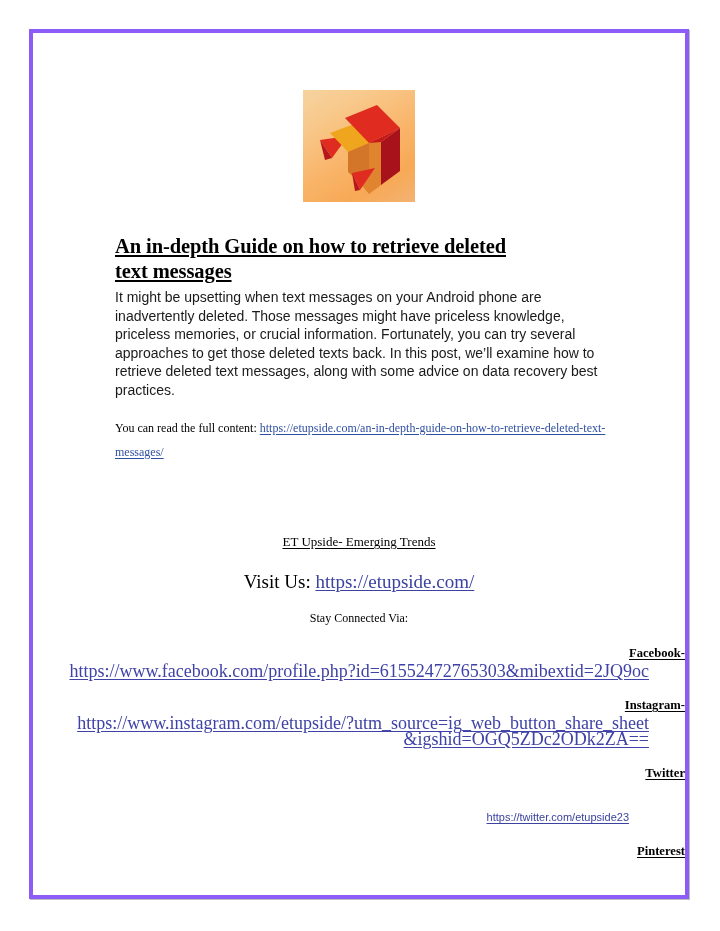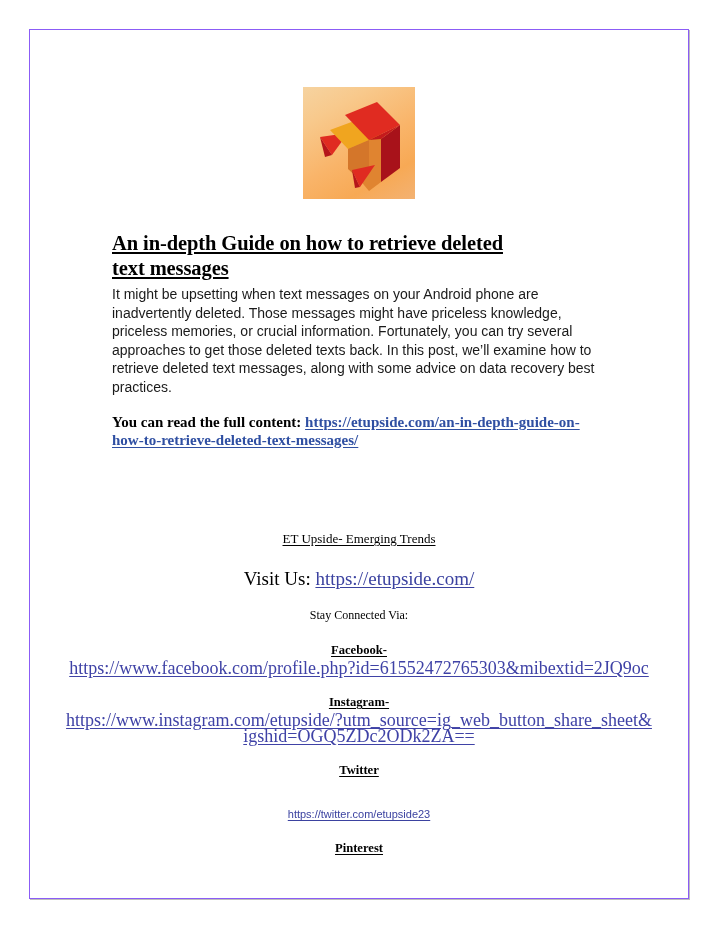--- a/index.html
+++ b/index.html
@@ -16,21 +16,21 @@
   }
 
   
   #page-sheet {
     position: absolute;
     left: 29px;
     top: 29px;
     width: 660px;
     height: 870px;
     background: #ffffff;
-    border: 1px solid #8b5cf6;
+    border: 4px solid #8b5cf6;
     box-sizing: border-box;
     box-shadow: 1px 1px 0 #bdbdbd;
   }
 
   
   #logo-block {
     position: absolute;
     left: 0;
     right: 0;
     top: 57px;
@@ -75,23 +75,23 @@
     font-family: "Liberation Sans", sans-serif;
     font-size: 14px;
     line-height: 18.6px;
     color: #1a1a1a;
     text-align: left;
   }
 
   p#full-content-line {
     margin: 16px 0 0 0;
     font-family: "Liberation Serif", serif;
-    font-size: 15px;
-    font-weight: bold;
-    line-height: 18px;
+    font-size: 12px;
+    font-weight: normal;
+    line-height: 24px;
     color: #000000;
   }
   p#full-content-line a,
   .link {
     color: #2f4fa2;
     text-decoration: underline;
     text-underline-offset: 1.5px;
   }
   #full-content-url { color: #2f4fa2; }
 
@@ -120,21 +120,21 @@
     line-height: 17px;
   }
   #visit-line .link { color: #3b42a0; }
 
   #stay-connected {
     margin: 20px 0 0 0;
     font-size: 12px;
     line-height: 17px;
   }
 
-  .social-group { margin-top: 19px; }
+  .social-group { margin-top: 19px; text-align: right; }
 
   .social-name {
     font-size: 12.6px;
     font-weight: bold;
     line-height: 15px;
     text-decoration: underline;
     text-underline-offset: 1.5px;
     color: #000000;
   }
   .social-url {

